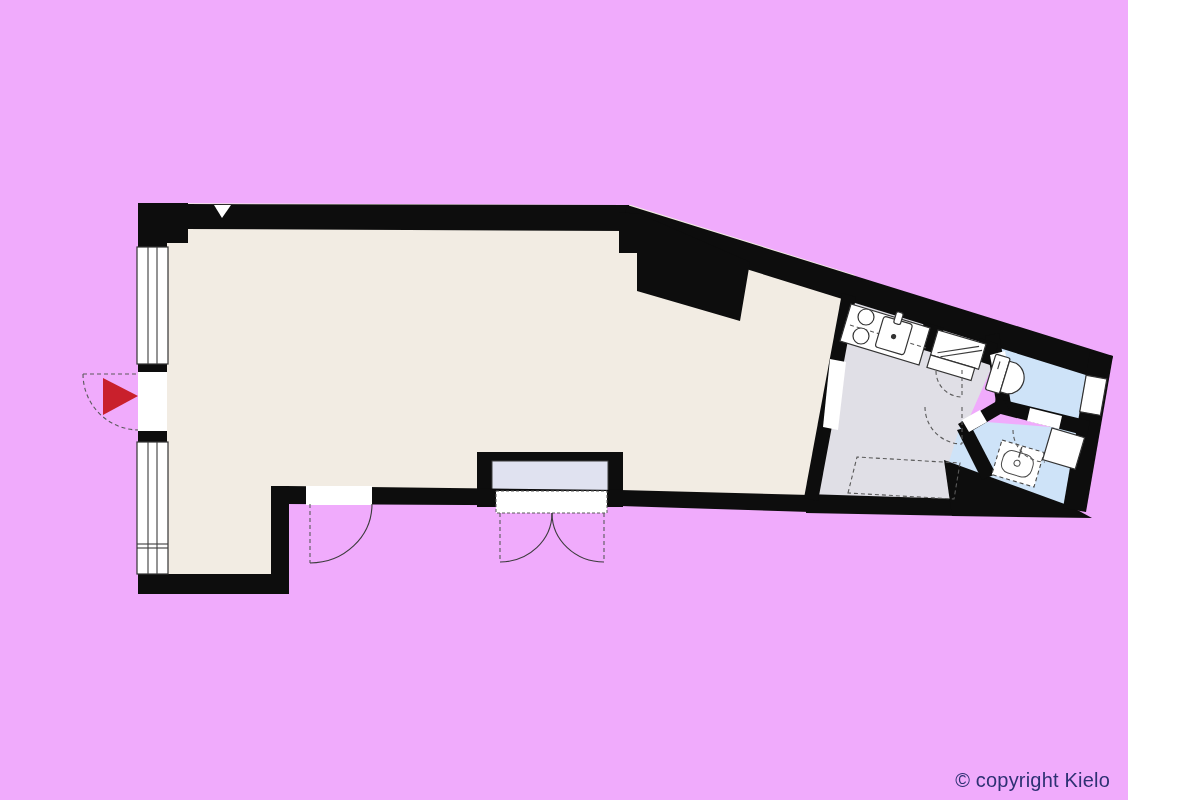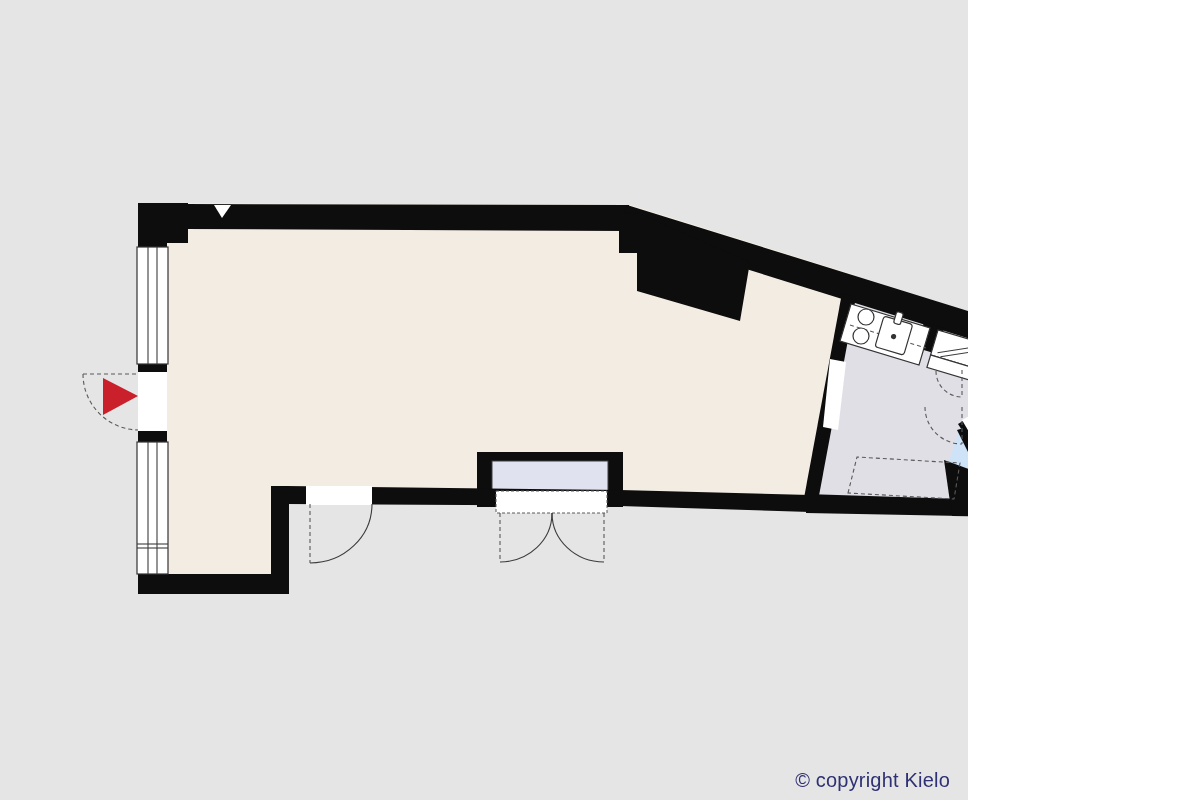--- a/index.html
+++ b/index.html
@@ -1,16 +1,16 @@
 <!DOCTYPE html>
 <html><head>
 <meta charset="utf-8">
 <style>
   html,body{margin:0;padding:0;background:#ffffff;}
-  .stage{position:relative;width:968px;height:800px;background:#e5e5e5;overflow:hidden;
+  .stage{position:relative;width:1128px;height:800px;background:#f0abfc;overflow:hidden;
          font-family:"Liberation Sans",sans-serif;}
   svg{position:absolute;left:0;top:0;}
   .copyright{position:absolute;right:18px;bottom:8px;font-size:20px;color:#2e3173;
              letter-spacing:.2px;font-family:"Liberation Sans",sans-serif;}
   .thin{fill:none;stroke:#3c3c3c;stroke-width:1.1;}
   .dash{fill:none;stroke:#5a5a5a;stroke-width:1.1;stroke-dasharray:4 3;}
   .fix{fill:#ffffff;stroke:#333333;stroke-width:1.2;}
 </style>
 </head>
 <body>

